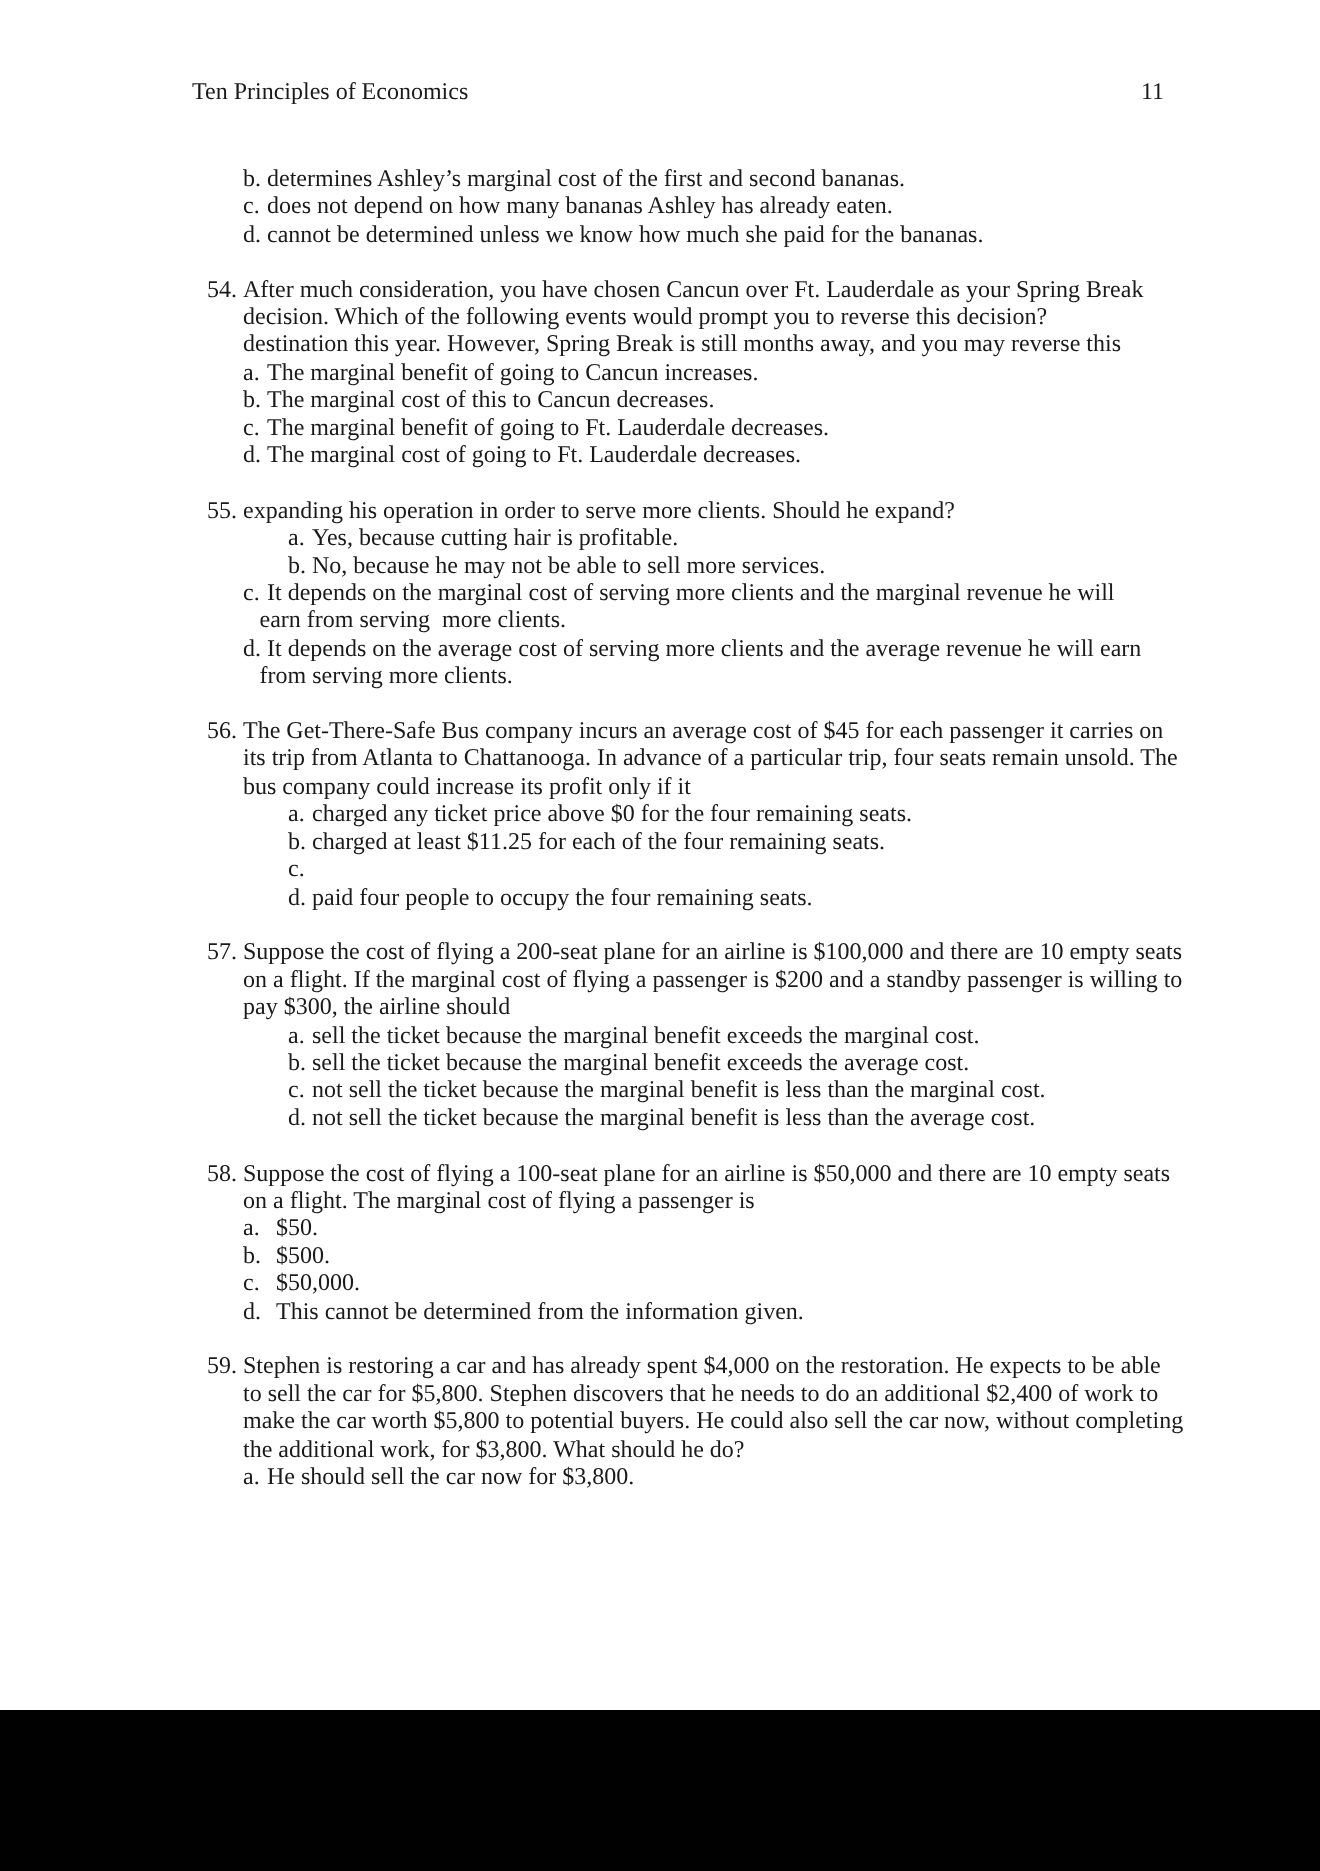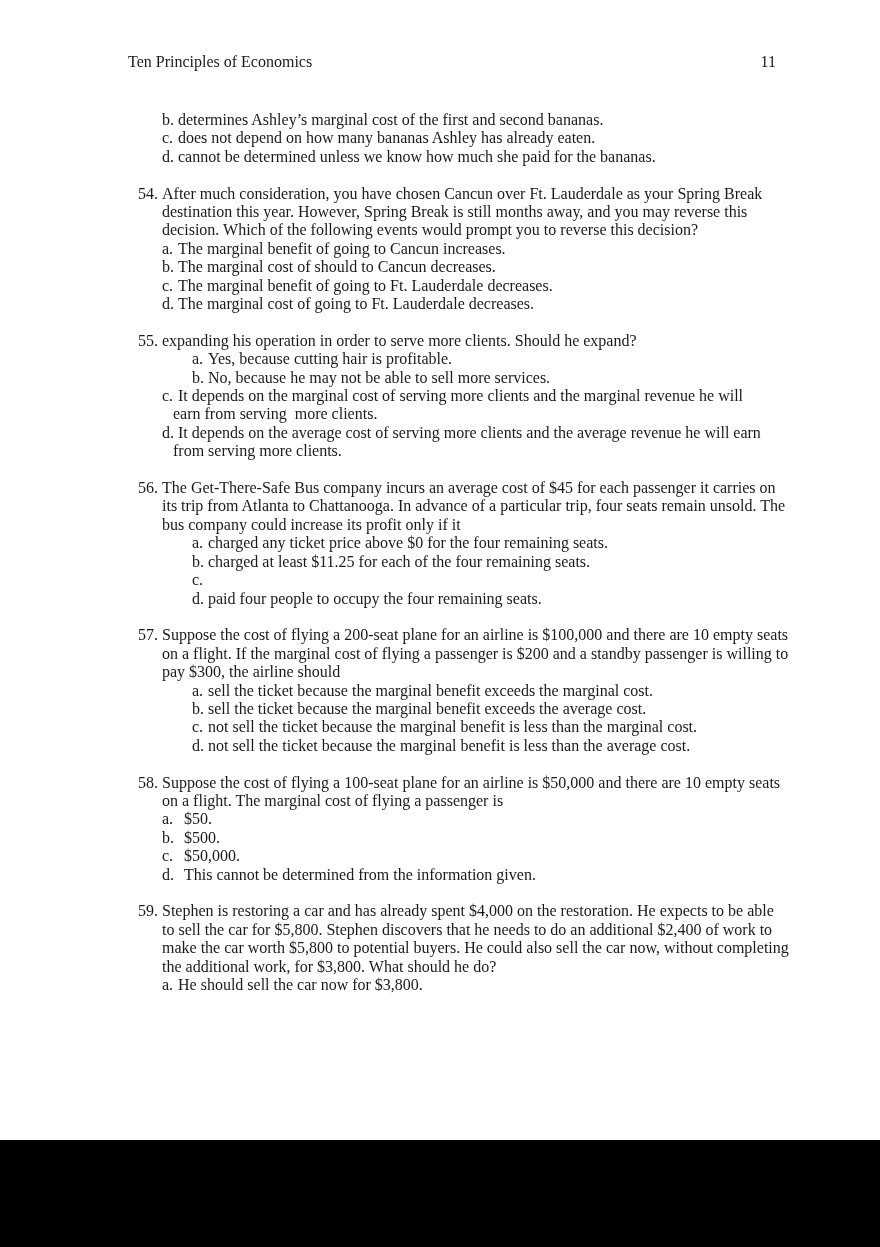--- a/index.html
+++ b/index.html
@@ -68,27 +68,27 @@
           </div>
           <div class="opt">
             <div class="line opt-first"><span class="letter">d.</span><span class="opt-text">cannot be determined unless we know how much she paid for the bananas.</span></div>
           </div>
         </div>
       </div>
       <div class="block">
         <span class="qnum">54.</span>
         <div class="qbody">
           <div class="line">After much consideration, you have chosen Cancun over Ft. Lauderdale as your Spring Break</div>
+          <div class="line">decision. Which of the following events would prompt you to reverse this decision?</div>
           <div class="line">destination this year. However, Spring Break is still months away, and you may reverse this</div>
-          <div class="line">decision. Which of the following events would prompt you to reverse this decision?</div>
           <div class="opt">
             <div class="line opt-first"><span class="letter">a.</span><span class="opt-text">The marginal benefit of going to Cancun increases.</span></div>
           </div>
           <div class="opt">
-            <div class="line opt-first"><span class="letter">b.</span><span class="opt-text">The marginal cost of should to Cancun decreases.</span></div>
+            <div class="line opt-first"><span class="letter">b.</span><span class="opt-text">The marginal cost of this to Cancun decreases.</span></div>
           </div>
           <div class="opt">
             <div class="line opt-first"><span class="letter">c.</span><span class="opt-text">The marginal benefit of going to Ft. Lauderdale decreases.</span></div>
           </div>
           <div class="opt">
             <div class="line opt-first"><span class="letter">d.</span><span class="opt-text">The marginal cost of going to Ft. Lauderdale decreases.</span></div>
           </div>
         </div>
       </div>
       <div class="block">

